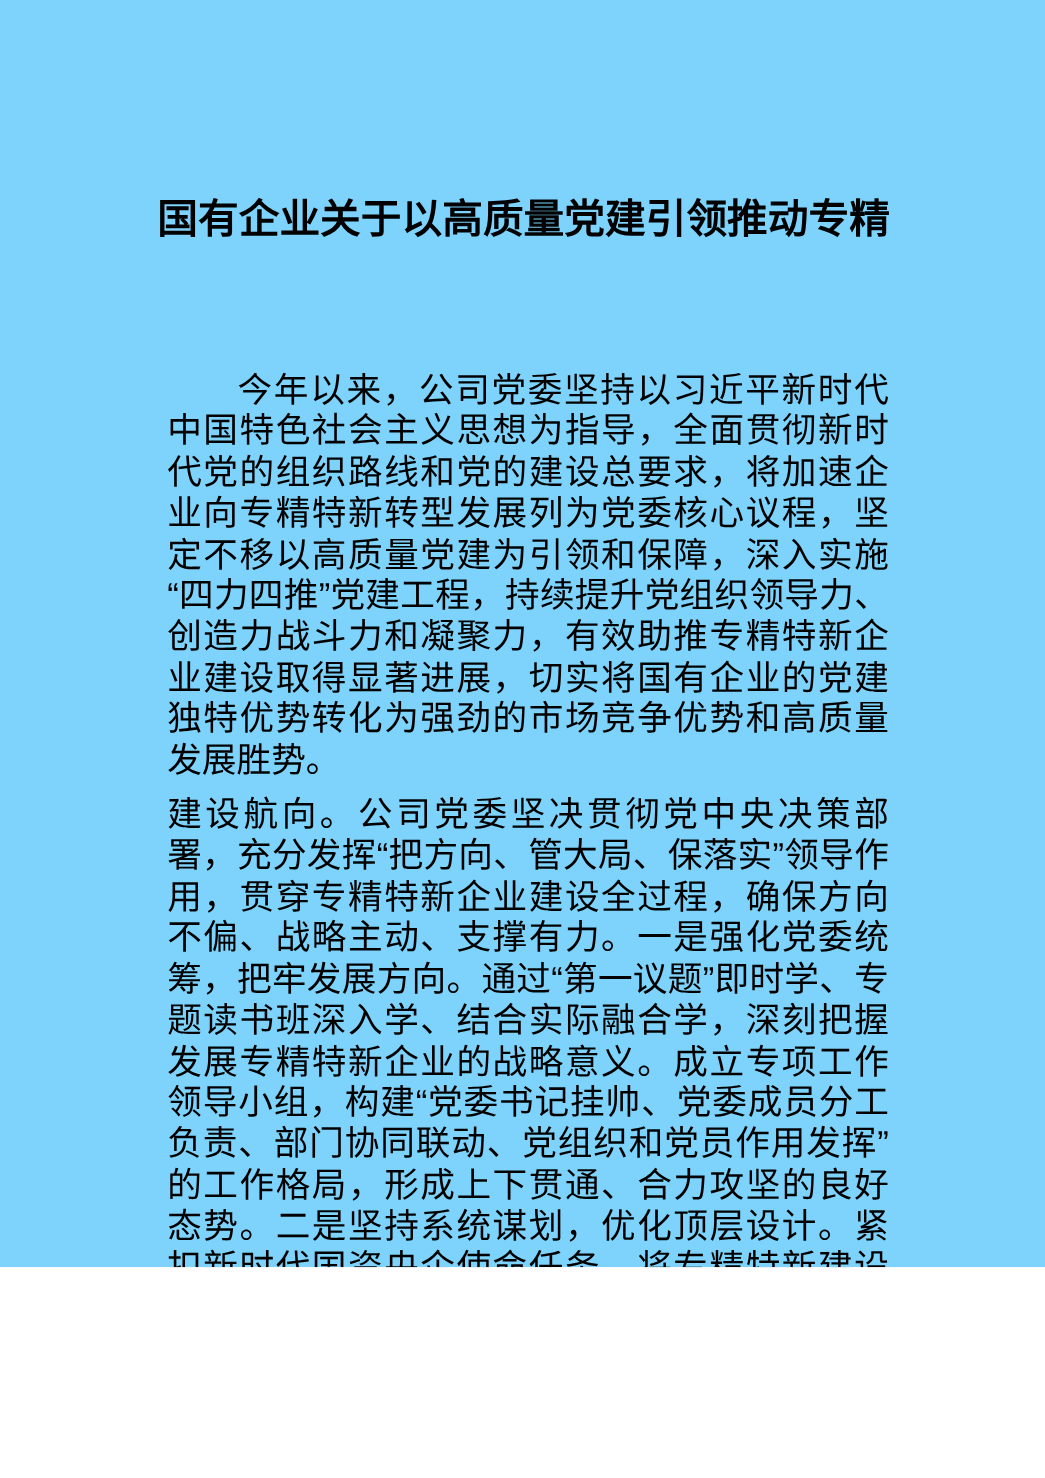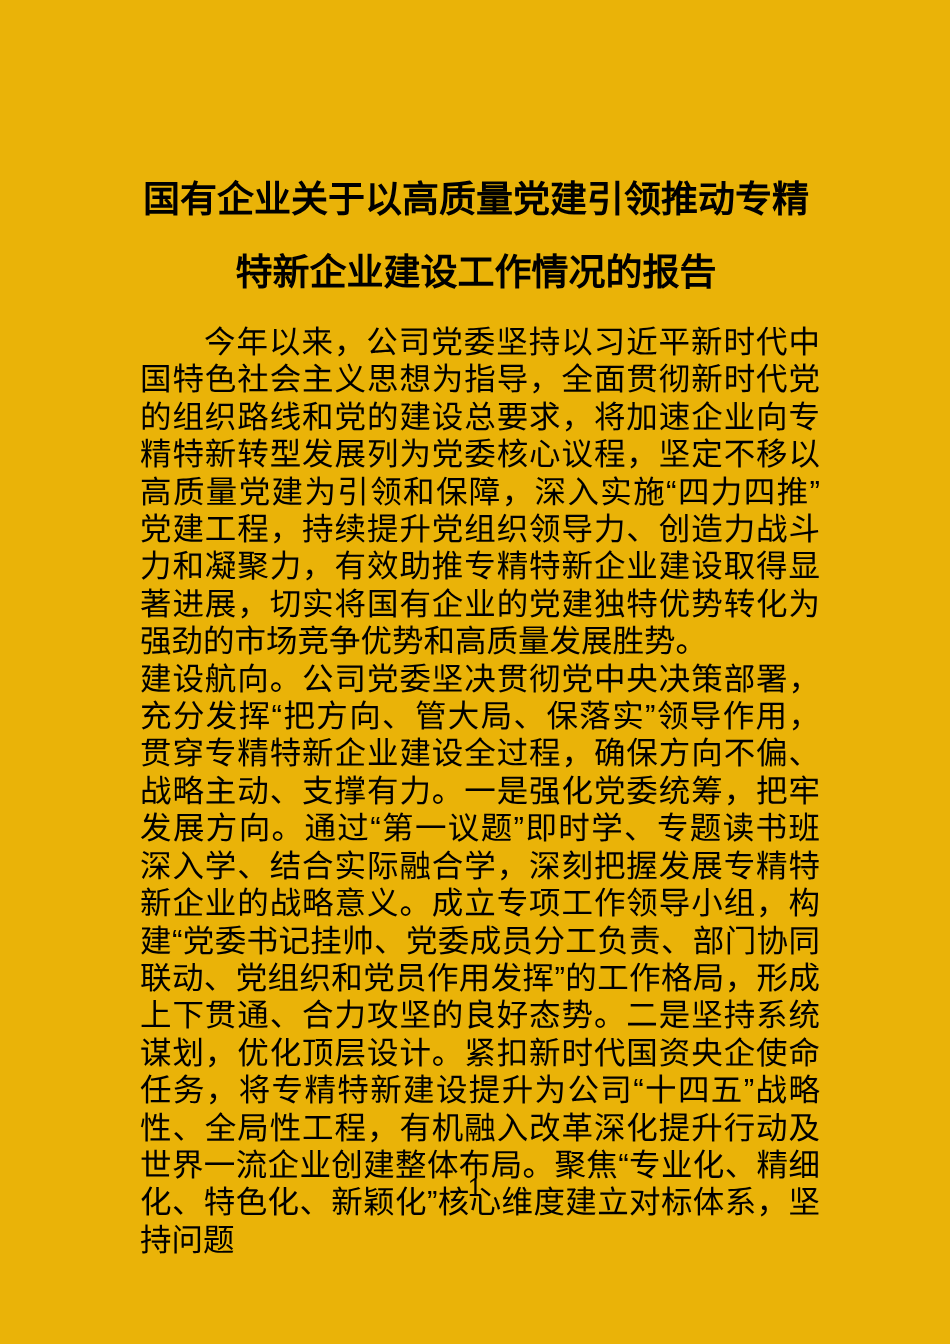--- a/index.html
+++ b/index.html
@@ -9,23 +9,23 @@
     background: #ffffff;
   }
   body {
     font-family: "Liberation Sans", "DejaVu Sans", sans-serif;
     color: #000000;
     -webkit-font-smoothing: none;
   }
   #page {
     position: relative;
     width: 950px;
-    height: 1344px;
+    height: 1152px;
     margin: 0 auto;
-    background: #eab308;
+    background: #7dd3fc;
     overflow: hidden;
     box-sizing: border-box;
   }
   
   .doc-title {
     position: absolute;
     left: 140px;
     top: 163px;
     width: 672px;
     text-align: center;
@@ -43,21 +43,21 @@
     position: absolute;
     left: 140px;
     top: 324px;
     width: 680px;
   }
   .para {
     font-size: 31.5px;
     line-height: 37.4px;
     text-align: justify;
     text-justify: inter-ideograph;
-    margin: 0;
+    margin: 12px;
     letter-spacing: 0px;
     word-break: break-all;
   }
   .para.indent {
     text-indent: 64px;
   }
   
   .para.sub-heading {
     margin-top: 12px;
     margin-bottom: 13px;
@@ -81,21 +81,20 @@
     line-height: 30px;
   }
 </style>
 </head>
 <body>
 
 <div id="page">
 
   <div class="doc-title">
     <span class="title-line">国有企业关于以高质量党建引领推动专精</span>
-    <span class="title-line">特新企业建设工作情况的报告</span>
   </div>
 
   <div class="body-block">
     <p class="para indent">今年以来，公司党委坚持以习近平新时代中国特色社会主义思想为指导，全面贯彻新时代党的组织路线和党的建设总要求，将加速企业向专精特新转型发展列为党委核心议程，坚定不移以高质量党建为引领和保障，深入实施“四力四推”党建工程，持续提升党组织领导力、创造力战斗力和凝聚力，有效助推专精特新企业建设取得显著进展，切实将国有企业的党建独特优势转化为强劲的市场竞争优势和高质量发展胜势。</p>
     <p class="para continued">建设航向。公司党委坚决贯彻党中央决策部署，充分发挥“把方向、管大局、保落实”领导作用，贯穿专精特新企业建设全过程，确保方向不偏、战略主动、支撑有力。一是强化党委统筹，把牢发展方向。通过“第一议题”即时学、专题读书班深入学、结合实际融合学，深刻把握发展专精特新企业的战略意义。成立专项工作领导小组，构建“党委书记挂帅、党委成员分工负责、部门协同联动、党组织和党员作用发挥”的工作格局，形成上下贯通、合力攻坚的良好态势。二是坚持系统谋划，优化顶层设计。紧扣新时代国资央企使命任务，将专精特新建设提升为公司“十四五”战略性、全局性工程，有机融入改革深化提升行动及世界一流企业创建整体布局。聚焦“专业化、精细化、特色化、新颖化”核心维度建立对标体系，坚持问题</p>
   </div>
 
   <div class="page-number">1</div>
 
 </div>

